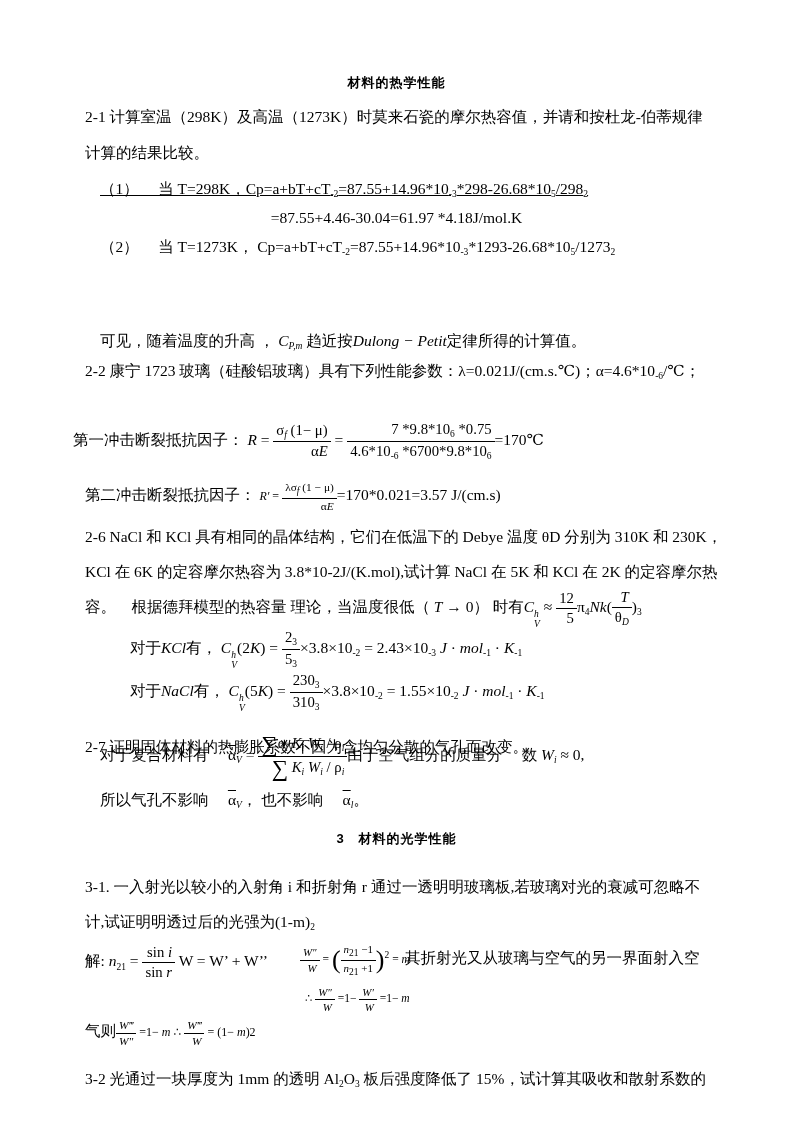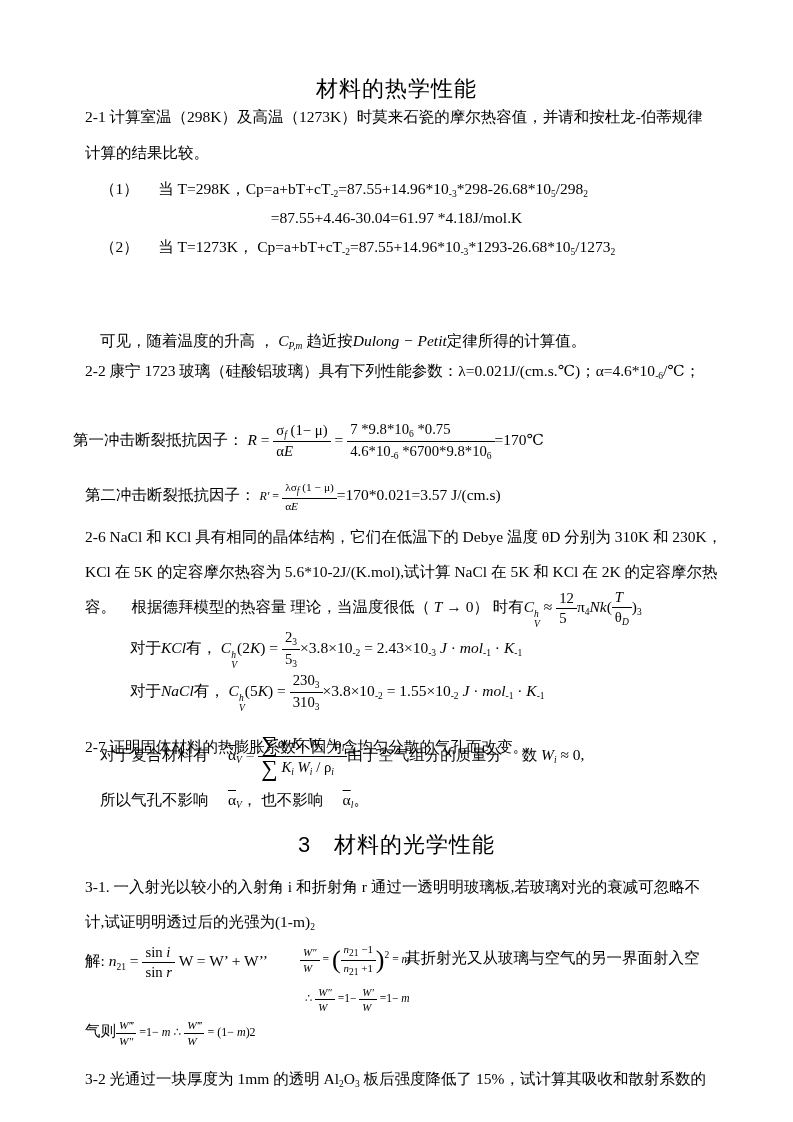--- a/index.html
+++ b/index.html
@@ -4,58 +4,58 @@
 <style>
   html,body{margin:0;padding:0;background:#e8e8e8;}
   .page{
     position:relative;width:793px;height:1122px;margin:0 auto;background:#ffffff;
     font-family:"Liberation Serif","DejaVu Serif",serif;
     font-size:15.5px;color:#000;overflow:hidden;
   }
   .line{position:absolute;white-space:nowrap;line-height:1.35;}
   .center{left:0;right:0;text-align:center;}
   .doc-header{font-style:italic;font-weight:bold;font-size:14.5px;letter-spacing:3px;}
-  .chapter{font-family:"Liberation Sans","DejaVu Sans",sans-serif;font-weight:normal;font-size:22px;letter-spacing:1px;}
+  .chapter{font-family:"Liberation Sans","DejaVu Sans",sans-serif;font-weight:bold;font-size:13px;letter-spacing:1px;}
   sub{font-size:9.5px;vertical-align:-0.35em;}
   sup{font-size:9.5px;}
   i{font-family:"Liberation Serif","DejaVu Serif",serif;}
-  .fr{display:inline-block;text-align:left;vertical-align:middle;font-size:0.95em;}
+  .fr{display:inline-block;text-align:right;vertical-align:middle;font-size:0.95em;}
   .fr .nu{display:block;border-bottom:1px solid #000;line-height:1.3;padding:0 3px;}
   .fr .de{display:block;line-height:1.3;padding:0 3px;}
   .ss{display:inline-flex;flex-direction:column;align-items:flex-start;font-size:9.5px;line-height:1.05;vertical-align:-0.55em;}
   .sum{font-size:23px;vertical-align:middle;line-height:1;}
   .ol{text-decoration:overline;}
   .bp{font-size:26px;vertical-align:middle;line-height:1;}
   .sm{font-size:11.5px;}
   .sm2{font-size:12px;}
 </style>
 </head>
 <body>
 
 <div class="page">
 
 
   <div class="line center chapter" style="top:74px;">材料的热学性能</div>
 
   <div class="line" style="top:107px;left:85px;">2-1 计算室温（298K）及高温（1273K）时莫来石瓷的摩尔热容值，并请和按杜龙-伯蒂规律</div>
   <div class="line" style="top:143px;left:85px;">计算的结果比较。</div>
 
-  <div class="line" style="top:179px;left:100px;">（1）　 当 T=298K，Cp=a+bT+cT<sub>-2</sub>=87.55+14.96*10<sub>-3</sub>*298-26.68*10<sub>5</sub>/298<sub>2</sub></div>
+  <div class="line" style="top:179px;left:100px;text-decoration:underline;">（1）　 当 T=298K，Cp=a+bT+cT<sub>-2</sub>=87.55+14.96*10<sub>-3</sub>*298-26.68*10<sub>5</sub>/298<sub>2</sub></div>
   <div class="line center" style="top:208px;">=87.55+4.46-30.04=61.97 *4.18J/mol.K</div>
   <div class="line" style="top:237px;left:100px;">（2）　 当 T=1273K， Cp=a+bT+cT<sub>-2</sub>=87.55+14.96*10<sub>-3</sub>*1293-26.68*10<sub>5</sub>/1273<sub>2</sub></div>
 
   <div class="line" style="top:331px;left:100px;">可见，随着温度的升高 ，  <i>C</i><sub><i>P,m</i></sub>   趋近按<i>Dulong − Petit</i>定律所得的计算值。</div>
 
   <div class="line" style="top:361px;left:85px;">2-2 康宁 1723 玻璃（硅酸铝玻璃）具有下列性能参数：λ=0.021J/(cm.s.℃)；α=4.6*10<sub>-6</sub>/℃；</div>
 
   <div class="line" style="top:420px;left:73px;">第一冲击断裂抵抗因子：  <i>R</i> = <span class="fr"><span class="nu">σ<sub><i>f</i></sub> (1− μ)</span><span class="de">α<i>E</i></span></span>  = <span class="fr"><span class="nu">7 *9.8*10<sub>6</sub> *0.75</span><span class="de">4.6*10<sub>-6</sub> *6700*9.8*10<sub>6</sub></span></span>=170℃</div>
   <div class="line" style="top:480px;left:85px;">第二冲击断裂抵抗因子：  <span class="sm2"><i>R′</i> = <span class="fr"><span class="nu">λσ<sub><i>f</i></sub> (1 − μ)</span><span class="de">α<i>E</i></span></span></span>=170*0.021=3.57  J/(cm.s)</div>
 
   <div class="line" style="top:527px;left:85px;">2-6 NaCl 和 KCl 具有相同的晶体结构，它们在低温下的 Debye 温度 θD 分别为 310K 和 230K，</div>
-  <div class="line" style="top:562px;left:85px;">KCl 在 5K 的定容摩尔热容为 5.6*10-2J/(K.mol),试计算 NaCl 在 5K 和 KCl 在 2K 的定容摩尔热</div>
+  <div class="line" style="top:562px;left:85px;">KCl 在 6K 的定容摩尔热容为 3.8*10-2J/(K.mol),试计算 NaCl 在 5K 和 KCl 在 2K 的定容摩尔热</div>
   <div class="line" style="top:588px;left:85px;">容。　根据德拜模型的热容量 理论，当温度很低（ <i>T</i> → 0） 时有<i>C</i><span class="ss">
         <span><i>h</i></span>
         <span><i>V</i></span>
       </span> ≈ <span class="fr"><span class="nu">12</span><span class="de">5</span></span>π<sub>4</sub><i>Nk</i>(<span class="fr"><span class="nu"><i>T</i></span><span class="de">θ<sub><i>D</i></sub></span></span>)<sub>3</sub></div>
 
   <div class="line" style="top:628px;left:130px;">对于<i>KCl</i>有，  <i>C</i><span class="ss">
         <span><i>h</i></span>
         <span><i>V</i></span>
       </span>(2<i>K</i>) = <span class="fr"><span class="nu">2<sub>3</sub></span><span class="de">5<sub>3</sub></span></span>×3.8×10<sub>-2</sub> = 2.43×10<sub>-3</sub> <i>J</i> · <i>mol</i><sub>-1</sub> · <i>K</i><sub>-1</sub></div>
   <div class="line" style="top:671px;left:130px;">对于<i>NaCl</i>有，  <i>C</i><span class="ss">

